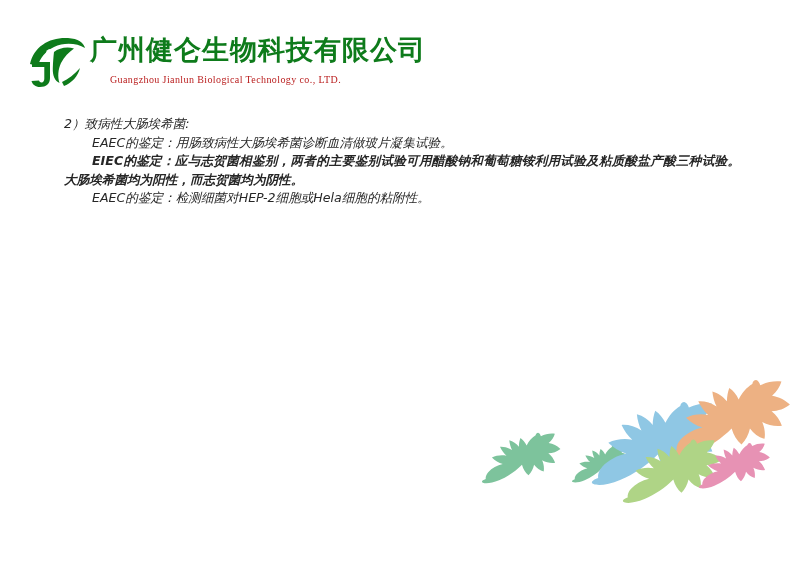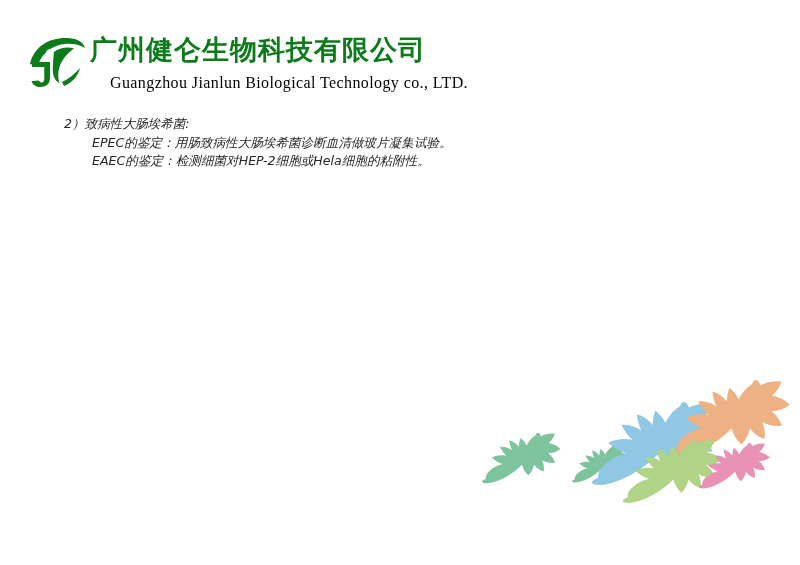--- a/index.html
+++ b/index.html
@@ -41,22 +41,22 @@
     color: #0E7B1B;
     letter-spacing: 1px;
     white-space: nowrap;
     line-height: 34px;
   }
   #company-en {
     position: absolute;
     left: 82px;
     top: 42px;
     font-family: "Liberation Serif", "DejaVu Serif", serif;
-    font-size: 16px;
-    color: #000000;
+    font-size: 10px;
+    color: #b91c1c;
     white-space: nowrap;
     letter-spacing: 0.4px;
   }
 
   
   #body-copy {
     position: absolute;
     left: 64px;
     top: 115px;
     width: 676px;
@@ -112,22 +112,23 @@
 
     <div id="company-cn">广州健仑生物科技有限公司</div>
 
     <div id="company-en">Guangzhou Jianlun Biological Technology co., LTD.</div>
   </div>
 
   <div id="body-copy">
 
     <p class="para p-indent1">2）致病性大肠埃希菌:</p>
 
-    <p class="para p-indent2">EPEC的鉴定：用肠致病性大肠埃希菌诊断血清做玻片凝集试验。</p>
+    <p class="para p-indent2">EAEC的鉴定：用肠致病性大肠埃希菌诊断血清做玻片凝集试验。</p>
 
+    <p class="para bold" style="text-indent:28px;">EIEC的鉴定：应与志贺菌相鉴别，两者的主要鉴别试验可用醋酸钠和葡萄糖铵利用试验及粘质酸盐产酸三种试验。大肠埃希菌均为阳性，而志贺菌均为阴性。</p>
 
 
 
     <p class="para p-indent2">EAEC的鉴定：检测细菌对HEP-2细胞或Hela细胞的粘附性。</p>
 
   </div>
 
   <svg id="leaves" viewBox="0 0 800 565">
     <defs>
 

